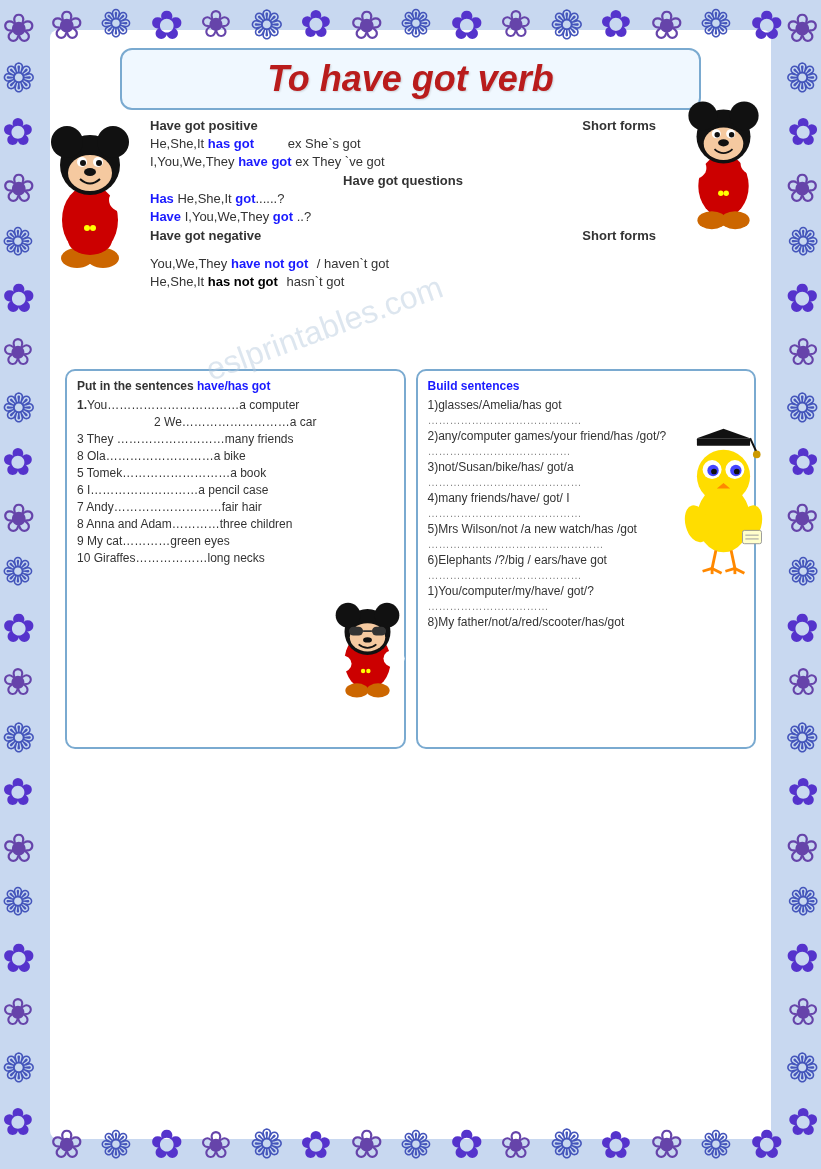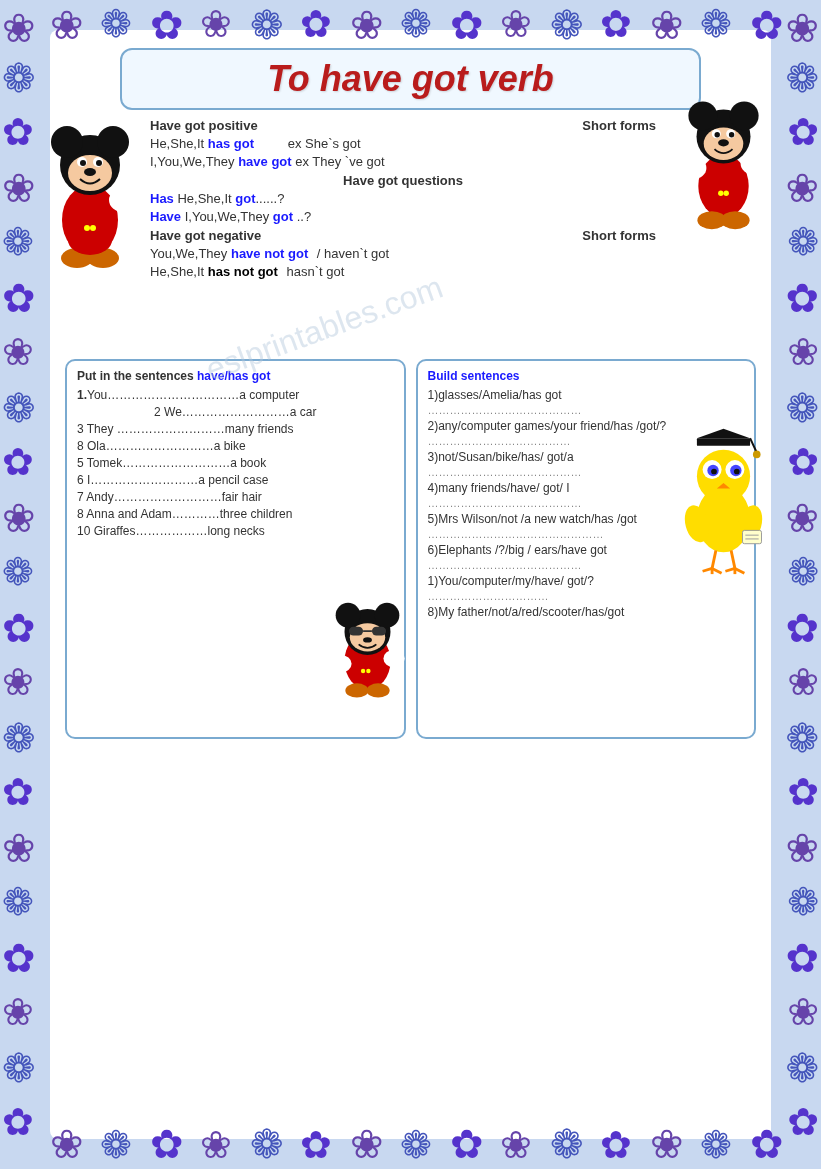--- a/index.html
+++ b/index.html
@@ -297,21 +297,21 @@
       <div style="font-weight:bold;color:#333;margin-bottom:3px;">Have got questions</div>
       <div style="text-align:left;margin-bottom:3px;">
         <span style="font-weight:bold;color:#1a1aff;">Has</span><span style="color:#333;"> He,She,It </span><span style="font-weight:bold;color:#1a1aff;">got</span><span style="color:#333;">......?</span>
       </div>
       <div style="text-align:left;margin-bottom:3px;">
         <span style="font-weight:bold;color:#1a1aff;">Have</span><span style="color:#333;"> I,You,We,They </span><span style="font-weight:bold;color:#1a1aff;"> got</span><span style="color:#333;"> ..?</span>
       </div>
     </div>
 
     <div style="margin-bottom:4px;">
-      <div style="display:flex;gap:0px;margin-bottom:3px;justify-content:space-between;">
+      <div style="display:flex;gap:0px;margin-bottom:13px;justify-content:space-between;">
         <span style="font-weight:bold;color:#333;flex:1;">Have got negative</span>
         <span style="font-weight:bold;color:#333;margin-left:30px;">Short forms</span>
       </div>
       <div style="margin-bottom:3px;">
         <span style="color:#333;">You,We,They </span><span style="font-weight:bold;color:#1a1aff;">have not  got</span><span style="color:#333;margin-left:5px;"> / haven`t got</span>
       </div>
       <div style="margin-bottom:3px;">
         <span style="color:#333;">He,She,It  </span><span style="font-weight:bold;color:#000000;">has  not got</span><span style="color:#333;margin-left:5px;">  hasn`t got</span>
       </div>
     </div>
@@ -329,20 +329,21 @@
       </div>
 
       <div style="font-size:12px;margin:3px 0;color:#333;"><span style="font-weight:bold;">1.</span>You……………………………a computer</div>
       <div style="font-size:12px;margin:3px 0;color:#333;text-align:center;"> 2 We………………………a car</div>
       <div style="font-size:12px;margin:3px 0;color:#333;"> 3 They ………………………many friends</div>
       <div style="font-size:12px;margin:3px 0;color:#333;"> 8 Ola………………………a bike</div>
       <div style="font-size:12px;margin:3px 0;color:#333;"> 5  Tomek………………………a book</div>
       <div style="font-size:12px;margin:3px 0;color:#333;"> 6  I………………………a pencil case</div>
       <div style="font-size:12px;margin:3px 0;color:#333;"> 7  Andy………………………fair hair</div>
       <div style="font-size:12px;margin:3px 0;color:#333;"> 8  Anna and Adam…………three children</div>
+      <div style="font-size:12px;margin:3px 0;color:#333;"> 9  My cat…………green eyes</div>
       <div style="font-size:12px;margin:3px 0;color:#333;"> 10  Giraffes………………long necks</div>
     </div>
 
     <div style="border:2px solid #7aaad0;border-radius:10px;padding:8px 10px;background:white;flex:1;min-height:380px;">
       <div style="font-size:12px;margin-bottom:5px;font-weight:bold;color:#1a1aff;">Build sentences</div>
 
       <div style="font-size:12px;margin:2px 0;color:#333;">1)glasses/Amelia/has got</div>
       <div style="font-size:11px;color:#888;margin-bottom:3px;">……………………………………</div>
       <div style="font-size:12px;margin:2px 0;color:#333;">2)any/computer games/your friend/has /got/?</div>
       <div style="font-size:11px;color:#888;margin-bottom:3px;">…………………………………</div>

